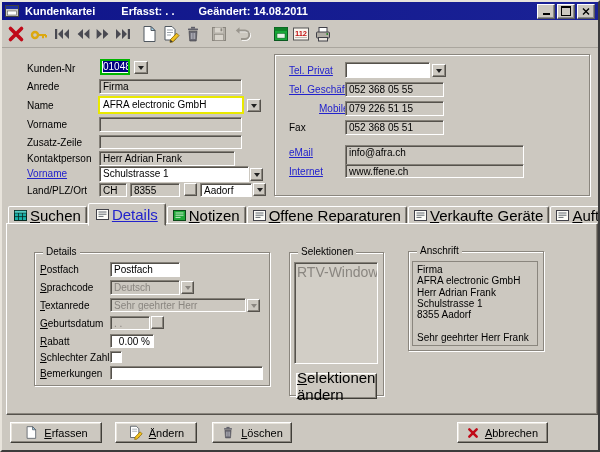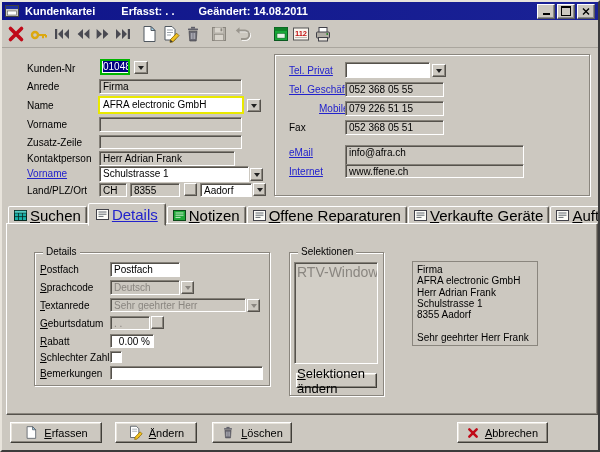--- a/index.html
+++ b/index.html
@@ -357,24 +357,27 @@
 
   <div class="abs lbl" style="left:38px;top:366px;z-index:5;"><u>B</u>emerkungen</div>
   <div class="abs sunk" style="left:108px;top:364px;width:153px;height:14px;z-index:5;"></div>
 
   <div class="abs group" style="left:287px;top:250px;width:95px;height:144px;z-index:4;">
     <span class="gtitle">Selektionen</span>
   </div>
   <div class="abs sunk gray" style="left:292px;top:260px;width:84px;height:102px;padding:1px 2px;background:#d2cec6;z-index:5;">
     <div style="font-size:14px;color:#8a8680;white-space:nowrap;">RTV-Windows</div>
   </div>
-  <div class="abs pbtn" style="left:294px;top:371px;width:81px;height:15px;font-size:13px;z-index:5;">
+  <div class="abs pbtn" style="left:294px;top:371px;width:81px;height:26px;font-size:15px;z-index:5;">
     <span><u>S</u>elektionen ändern</span>
   </div>
 
+  <div class="abs group" style="left:406px;top:249px;width:136px;height:100px;z-index:4;">
+    <span class="gtitle">Anschrift</span>
+  </div>
   <div class="abs alines" style="left:410px;top:259px;width:126px;height:85px;border:1px solid #8a867e;padding:2px 4px;z-index:5;">
     <div>Firma</div>
     <div>AFRA electronic GmbH</div>
     <div>Herr Adrian Frank</div>
     <div>Schulstrasse 1</div>
     <div>8355 Aadorf</div>
     <div></div>
     <div>Sehr geehrter Herr Frank</div>
   </div>
 

